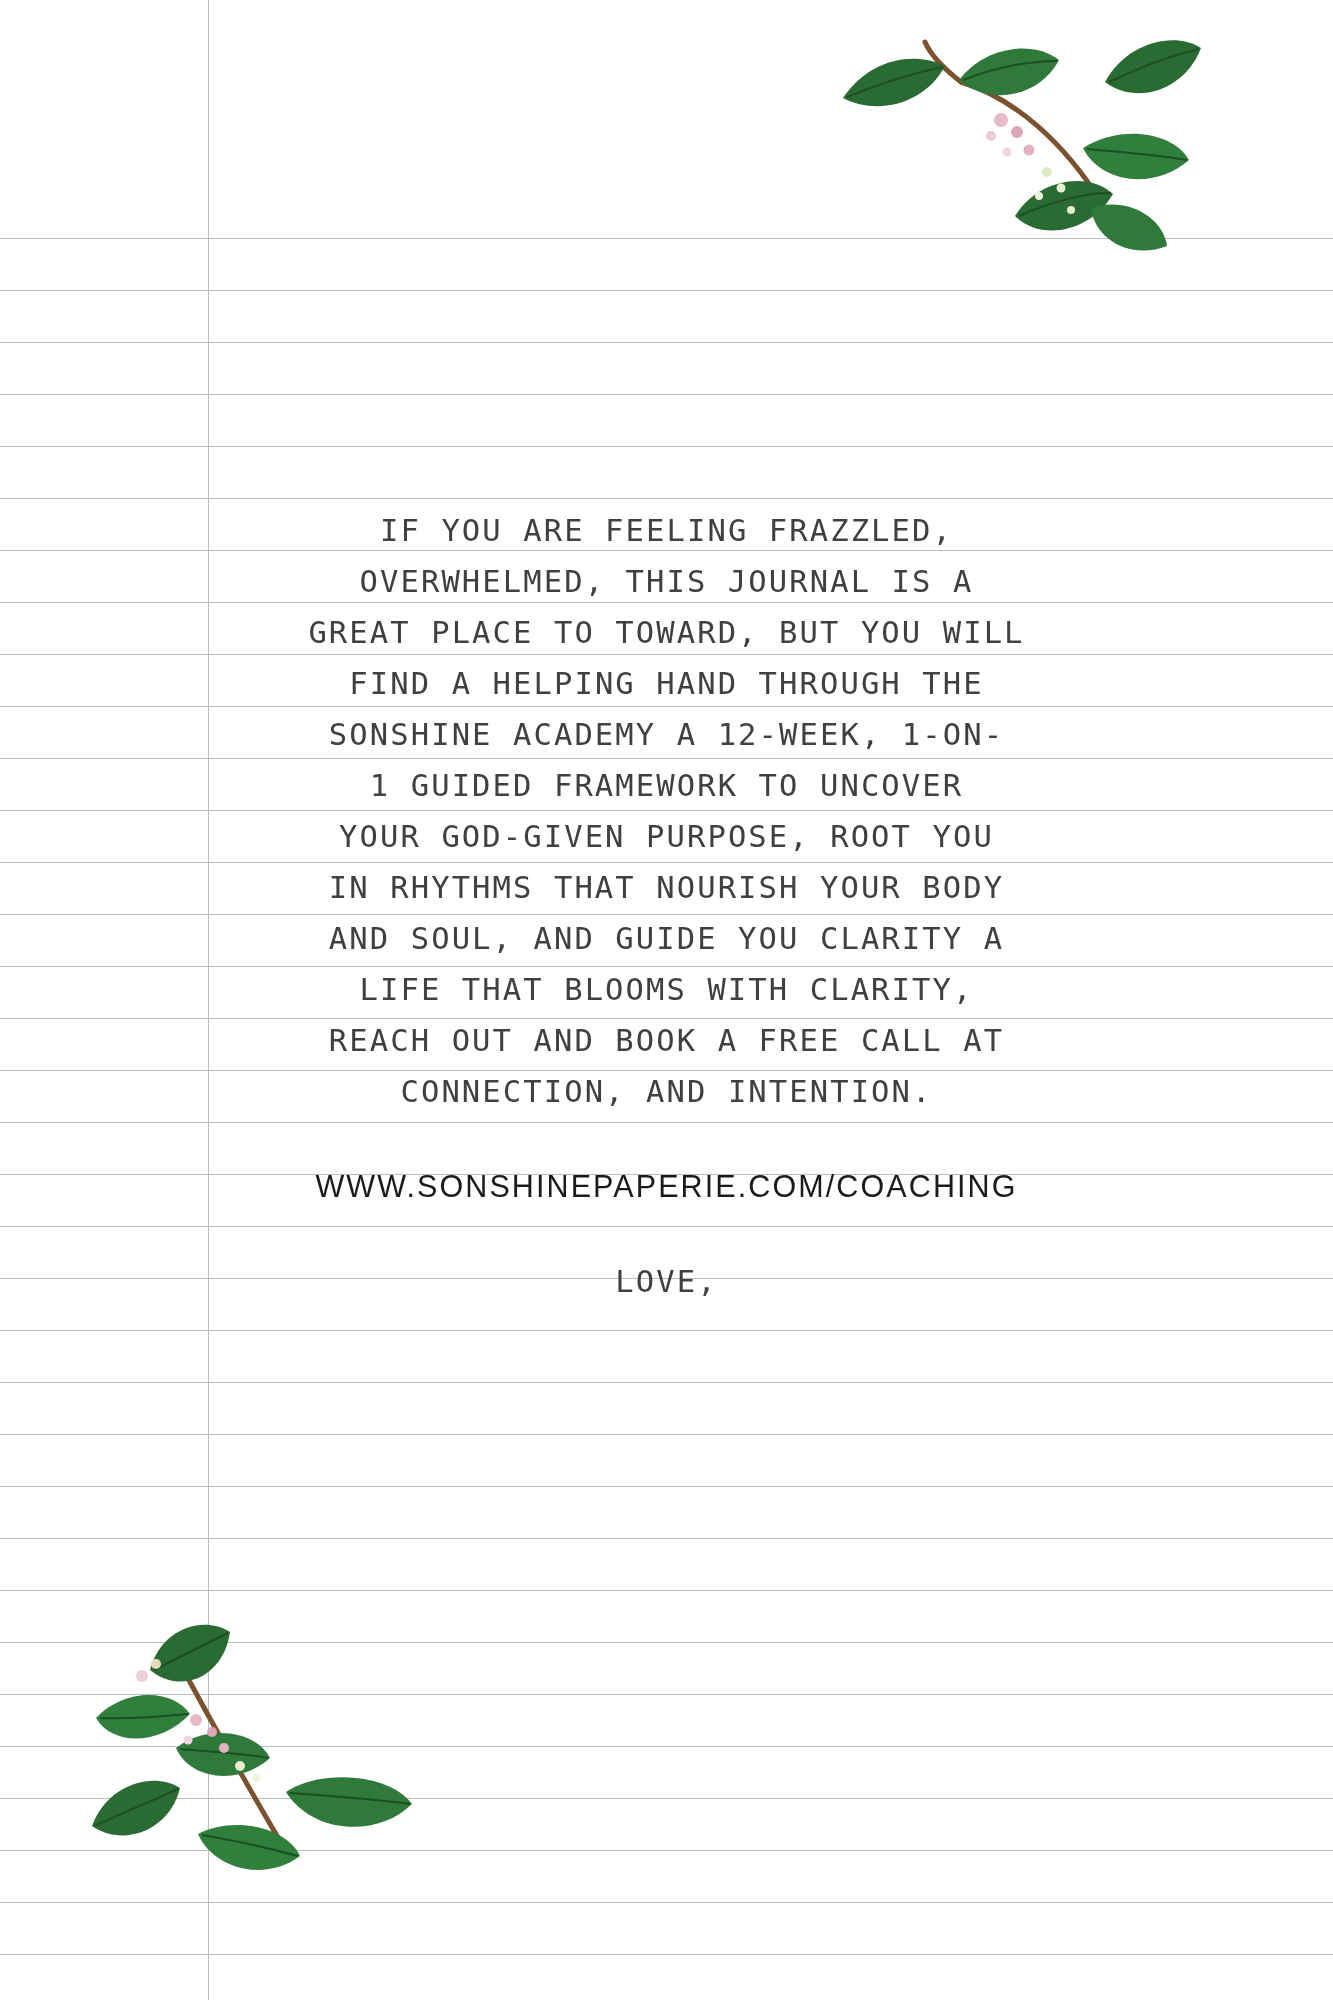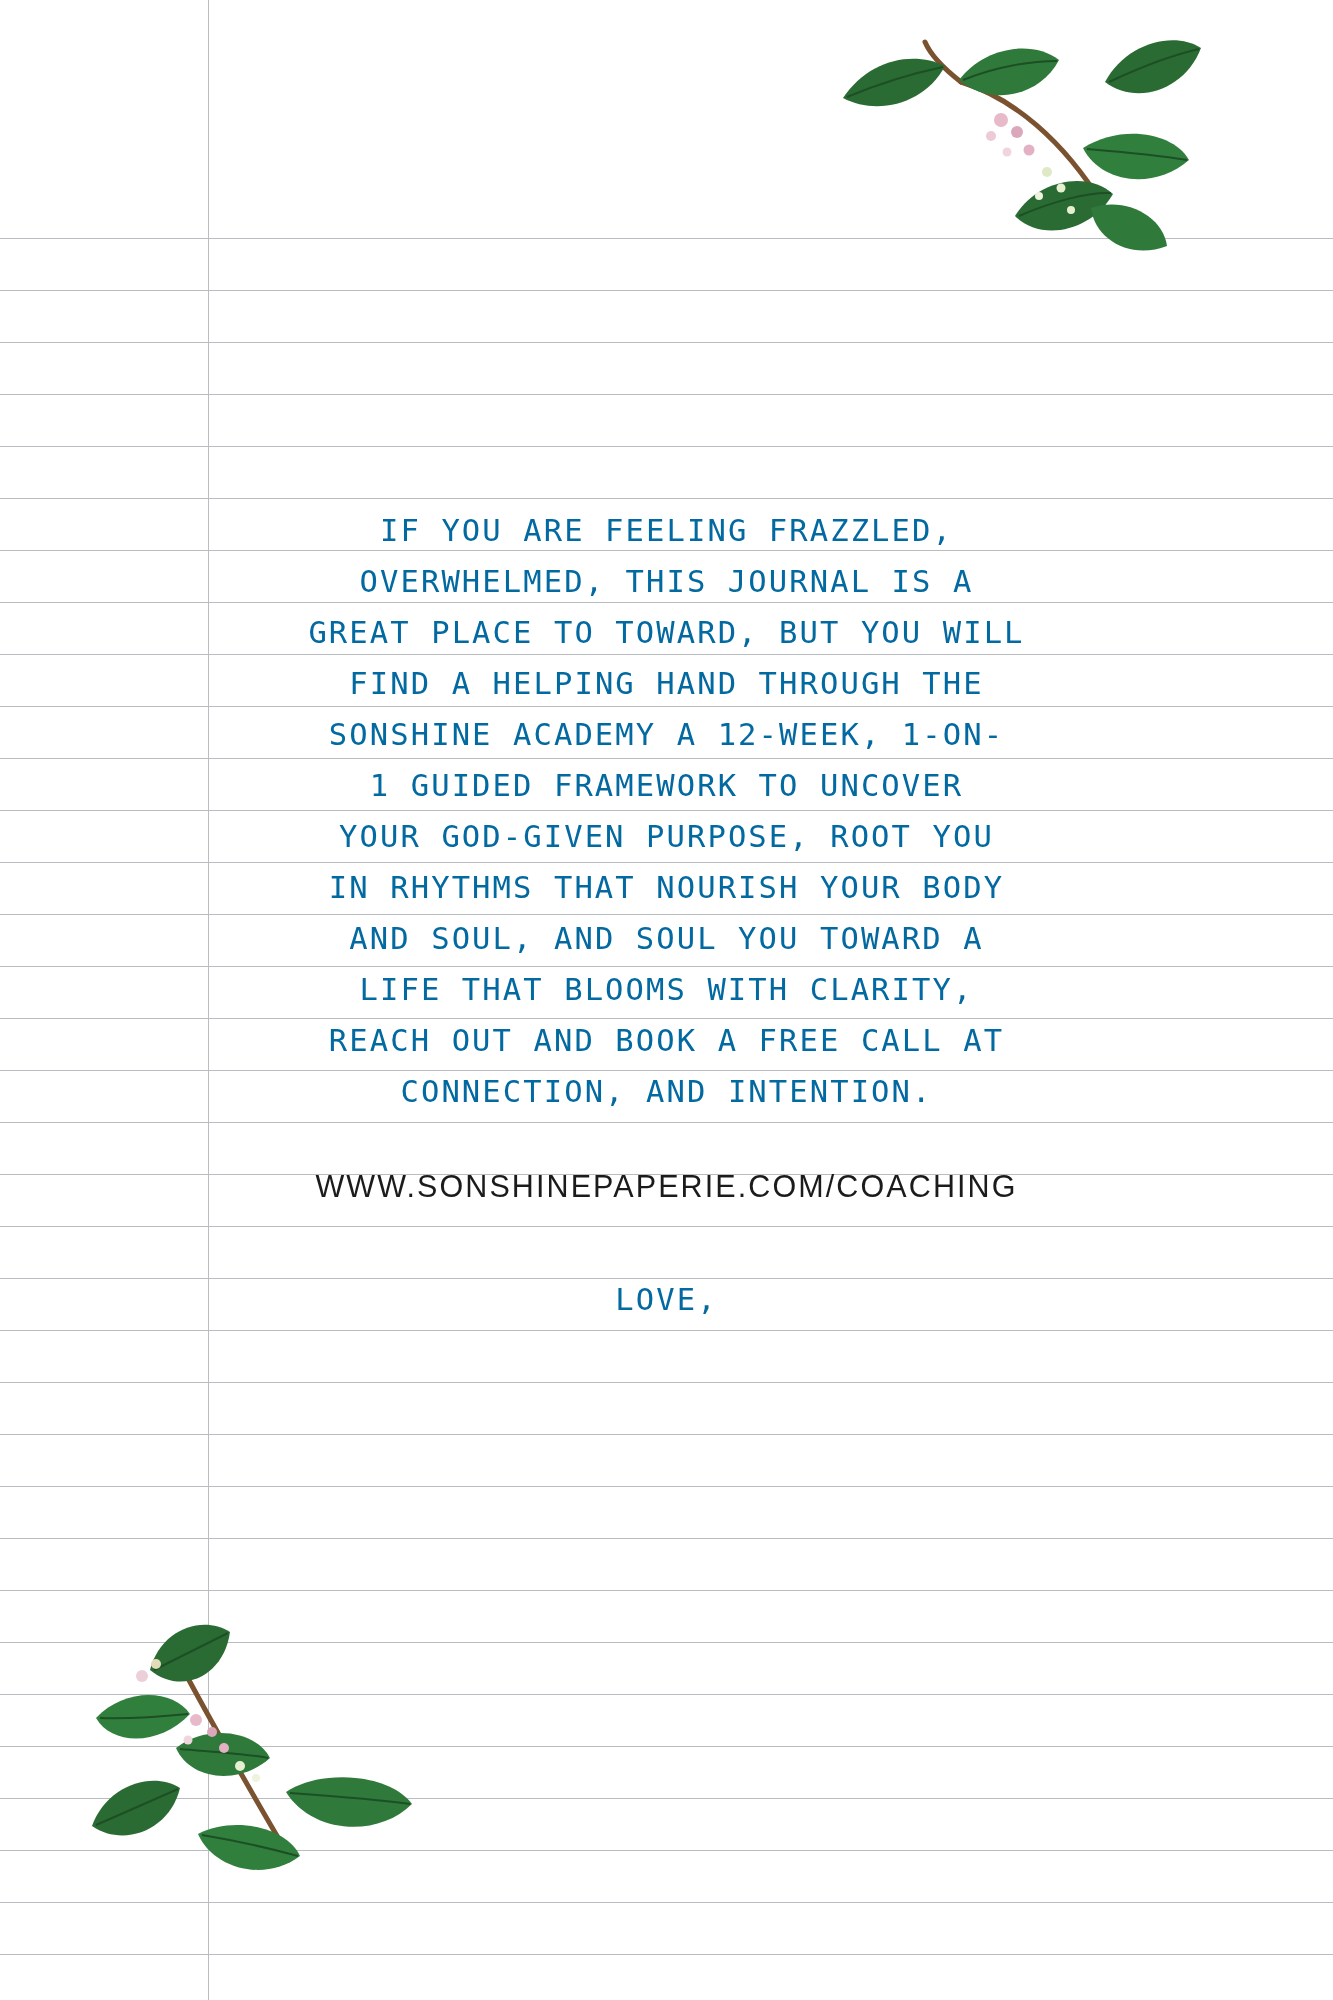--- a/index.html
+++ b/index.html
@@ -65,36 +65,36 @@
     text-align: center;
     padding: 0 120px;
     box-sizing: border-box;
   }
 
   .body-line {
     font-family: "DejaVu Sans Mono", monospace;
     font-size: 30.5px;
     letter-spacing: 2.1px;
     line-height: 51px;
-    color: #0369a1;
+    color: #404040;
     white-space: nowrap;
   }
 
   .url-line {
     font-family: Liberation Sans, sans-serif;
     font-size: 30.5px;
     letter-spacing: 2.1px;
     line-height: 51px;
     color: #1b1b1b;
     margin-top: 44px;
     white-space: nowrap;
   }
 
   .signoff {
-    margin-top: 62px;
+    margin-top: 44px;
   }
   .signoff .body-line {
     line-height: 51px;
   }
 </style>
 </head>
 <body>
 
 <div class="page">
 
@@ -208,21 +208,21 @@
 
   <div class="text-block">
     <div class="body-line">IF YOU ARE FEELING FRAZZLED,</div>
     <div class="body-line">OVERWHELMED, THIS JOURNAL IS A</div>
     <div class="body-line">GREAT PLACE TO TOWARD, BUT YOU WILL</div>
     <div class="body-line">FIND A HELPING HAND THROUGH THE</div>
     <div class="body-line">SONSHINE ACADEMY  A 12-WEEK, 1-ON-</div>
     <div class="body-line">1 GUIDED FRAMEWORK TO  UNCOVER</div>
     <div class="body-line">YOUR GOD-GIVEN PURPOSE, ROOT YOU</div>
     <div class="body-line">IN RHYTHMS THAT NOURISH YOUR BODY</div>
-    <div class="body-line">AND SOUL, AND SOUL YOU TOWARD A</div>
+    <div class="body-line">AND SOUL, AND GUIDE YOU CLARITY A</div>
     <div class="body-line">LIFE THAT BLOOMS WITH CLARITY,</div>
     <div class="body-line">REACH OUT AND BOOK A FREE CALL AT</div>
     <div class="body-line">CONNECTION, AND INTENTION.</div>
 
     <div class="url-line">WWW.SONSHINEPAPERIE.COM/COACHING</div>
 
     <div class="signoff">
       <div class="body-line">LOVE,</div>
     </div>
   </div>

